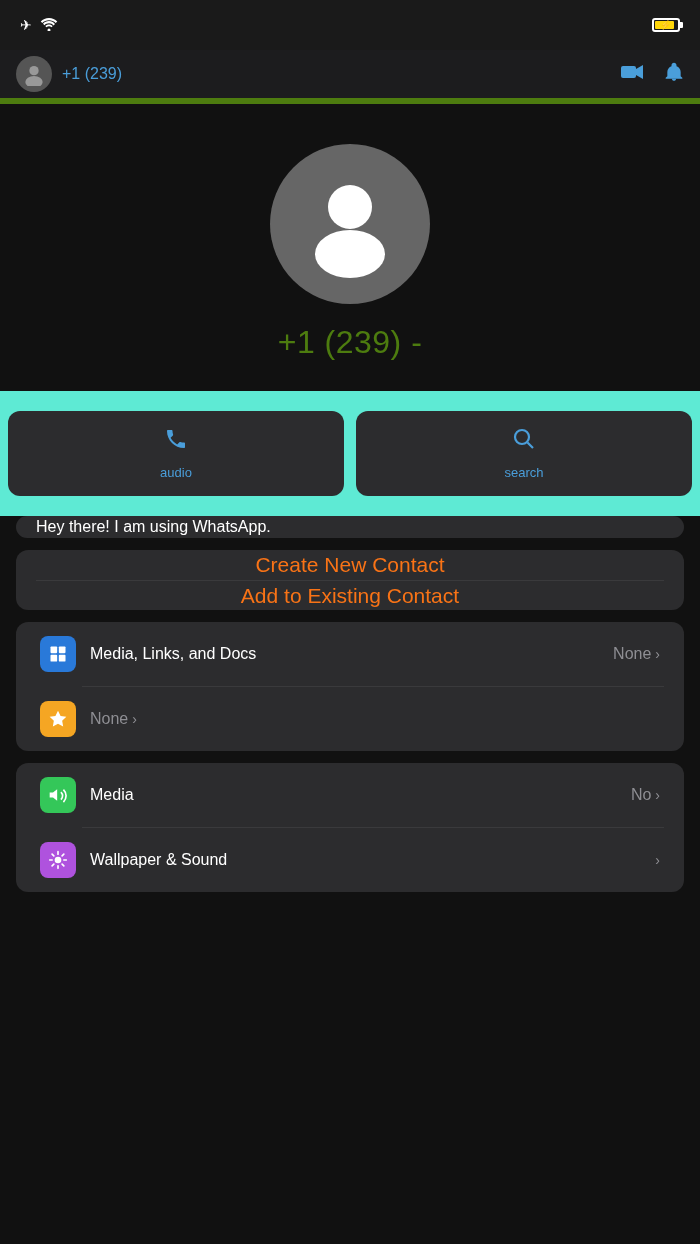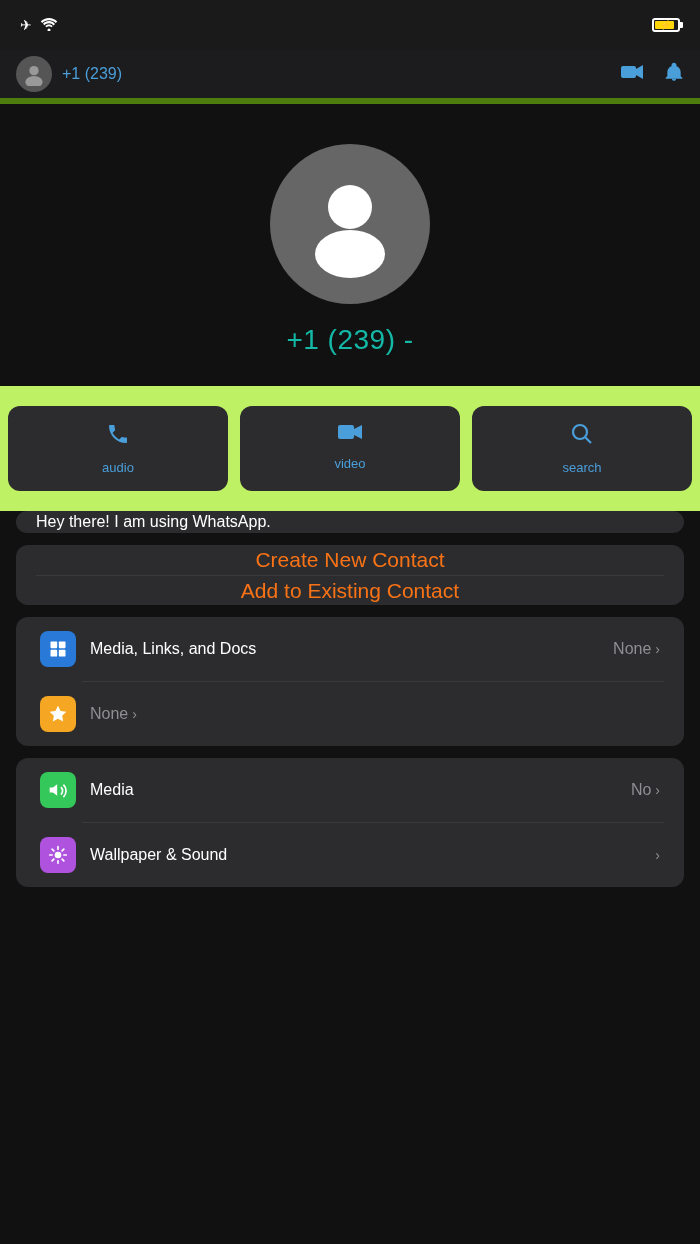--- a/index.html
+++ b/index.html
@@ -134,32 +134,32 @@
       align-items: center;
       justify-content: center;
       margin-bottom: 20px;
       overflow: hidden;
     }
     .avatar-large svg {
       width: 110px;
       height: 110px;
     }
     .phone-number {
-      font-size: 28px;
+      font-size: 32px;
       font-weight: 400;
-      color: #14b8a6;
+      color: #4d7c0f;
       letter-spacing: 0.5px;
     }
 
     
     .action-buttons {
       display: flex;
       gap: 12px;
       padding: 20px 8px;
-      background: #bef264;
+      background: #5eead4;
     }
     .action-btn {
       flex: 1;
       background: #2c2c2e;
       border-radius: 12px;
       padding: 16px 8px;
       display: flex;
       flex-direction: column;
       align-items: center;
       gap: 8px;
@@ -316,29 +316,20 @@
     <button class="action-btn">
       <span class="action-btn-icon">
         <svg width="24" height="24" viewBox="0 0 24 24" fill="#4a9eda">
           <path d="M6.6 10.8c1.4 2.8 3.8 5.1 6.6 6.6l2.2-2.2c.3-.3.7-.4 1-.2 1.1.4 2.3.6 3.6.6.6 0 1 .4 1 1V20c0 .6-.4 1-1 1-9.4 0-17-7.6-17-17 0-.6.4-1 1-1h3.5c.6 0 1 .4 1 1 0 1.3.2 2.5.6 3.6.1.3 0 .7-.2 1L6.6 10.8z"></path>
         </svg>
       </span>
       <span class="action-btn-label">audio</span>
     </button>
     <button class="action-btn">
       <span class="action-btn-icon">
-        <svg width="26" height="20" viewBox="0 0 26 20" fill="#4a9eda">
-          <rect x="1" y="3" width="16" height="14" rx="2"></rect>
-          <polygon points="17,7 25,3 25,17 17,13"></polygon>
-        </svg>
-      </span>
-      <span class="action-btn-label">video</span>
-    </button>
-    <button class="action-btn">
-      <span class="action-btn-icon">
         <svg width="24" height="24" viewBox="0 0 24 24" fill="none" stroke="#4a9eda" stroke-width="2.2">
           <circle cx="10" cy="10" r="7"></circle>
           <line x1="15.5" y1="15.5" x2="21" y2="21"></line>
         </svg>
       </span>
       <span class="action-btn-label">search</span>
     </button>
   </div>
 
   <div class="card">

